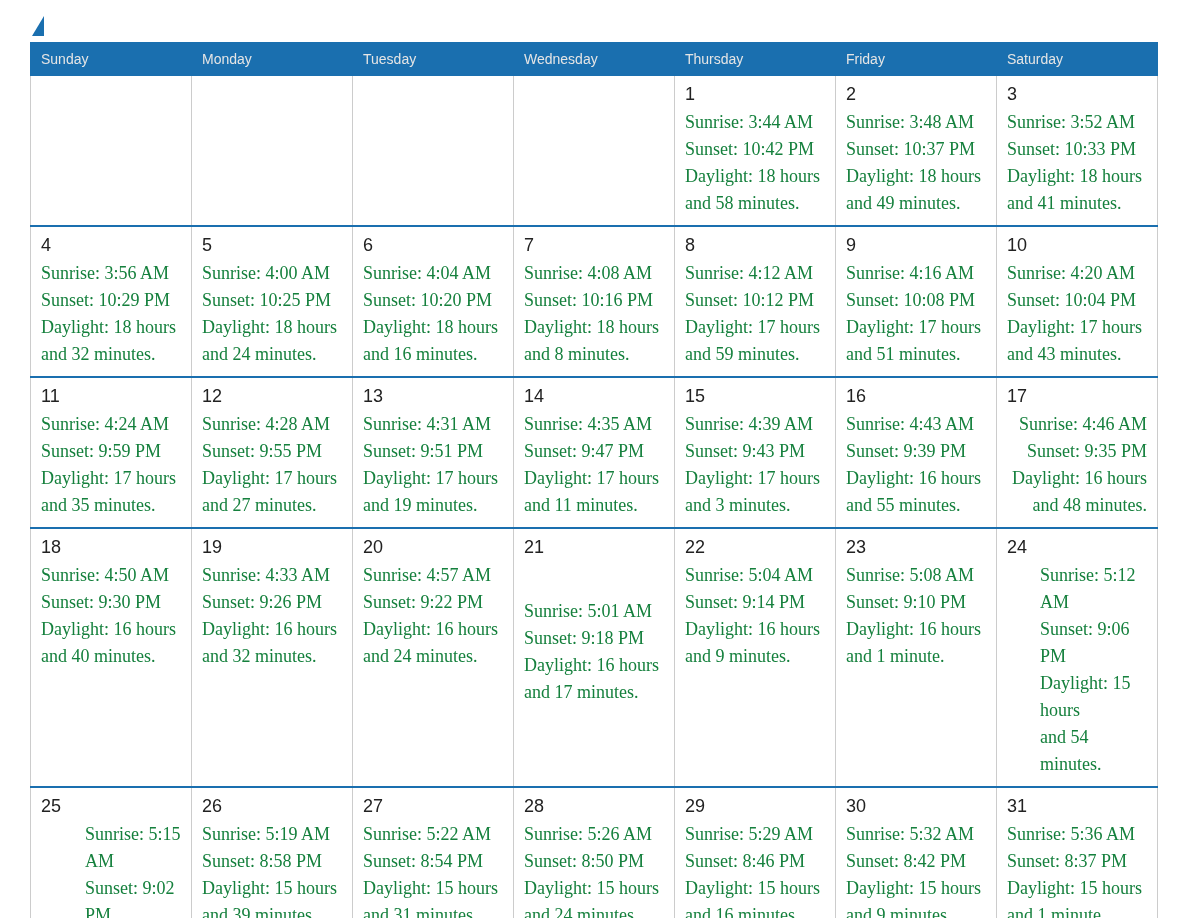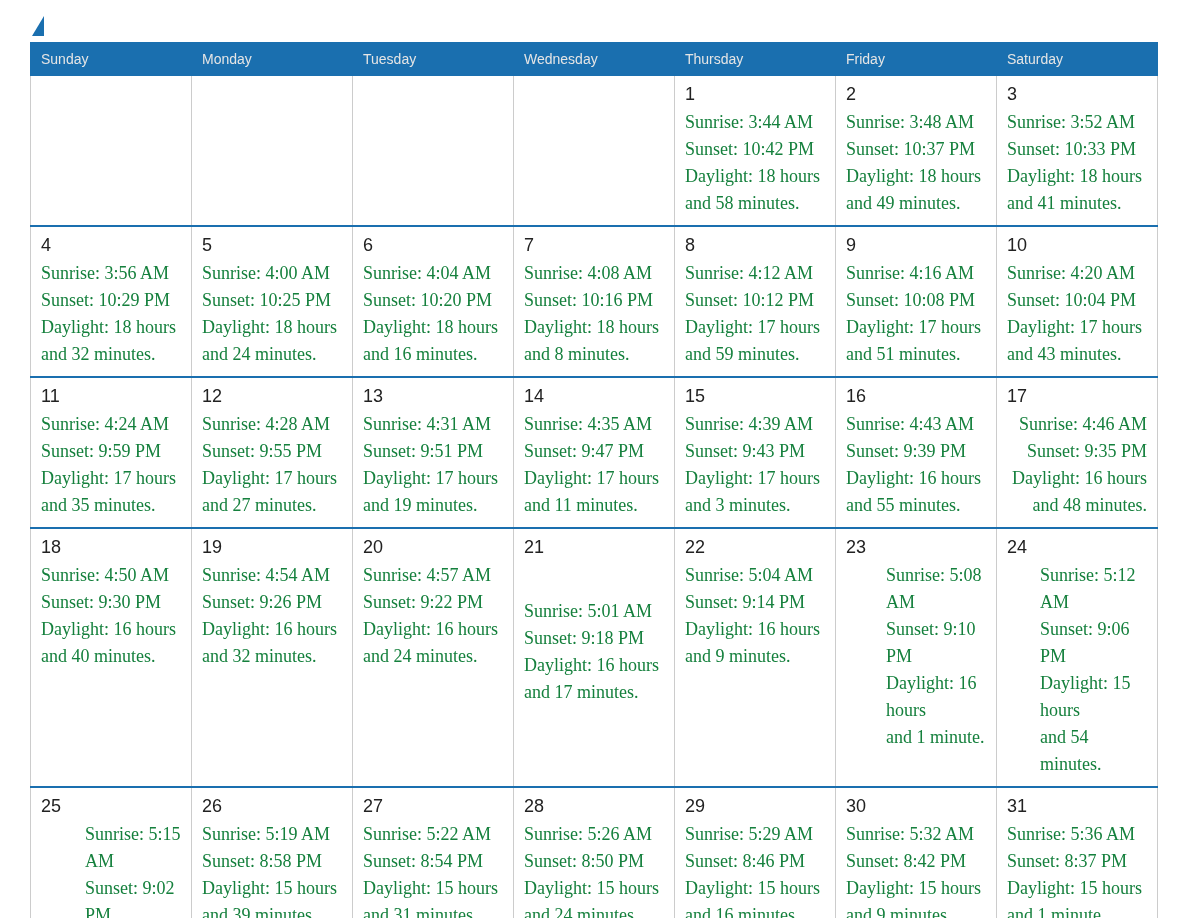--- a/index.html
+++ b/index.html
@@ -264,21 +264,21 @@
       <tr>
         <td>
           <span class="day-number">18</span>
           <div class="day-info" style="white-space: pre-line;">Sunrise: 4:50 AM
 Sunset: 9:30 PM
 Daylight: 16 hours
 and 40 minutes.</div>
         </td>
         <td>
           <span class="day-number">19</span>
-          <div class="day-info" style="white-space: pre-line;">Sunrise: 4:54 AM
+          <div class="day-info" style="white-space: pre-line;">Sunrise: 4:33 AM
 Sunset: 9:26 PM
 Daylight: 16 hours
 and 32 minutes.</div>
         </td>
         <td>
           <span class="day-number">20</span>
           <div class="day-info" style="white-space: pre-line;">Sunrise: 4:57 AM
 Sunset: 9:22 PM
 Daylight: 16 hours
 and 24 minutes.</div>
@@ -292,21 +292,21 @@
         </td>
         <td>
           <span class="day-number">22</span>
           <div class="day-info" style="white-space: pre-line;">Sunrise: 5:04 AM
 Sunset: 9:14 PM
 Daylight: 16 hours
 and 9 minutes.</div>
         </td>
         <td>
           <span class="day-number">23</span>
-          <div class="day-info" style="white-space: pre-line; margin-left: 40px;">Sunrise: 5:08 AM
+          <div class="day-info" style="white-space: pre-line;">Sunrise: 5:08 AM
 Sunset: 9:10 PM
 Daylight: 16 hours
 and 1 minute.</div>
         </td>
         <td>
           <span class="day-number">24</span>
           <div class="day-info" style="white-space: pre-line; margin-left: 33px;">Sunrise: 5:12 AM
 Sunset: 9:06 PM
 Daylight: 15 hours
 and 54 minutes.</div>

